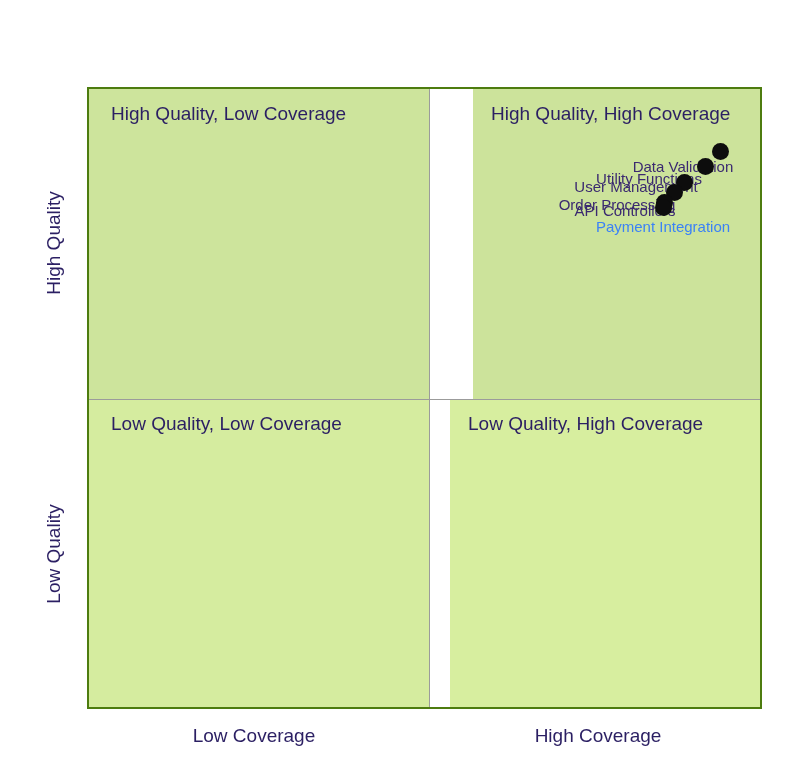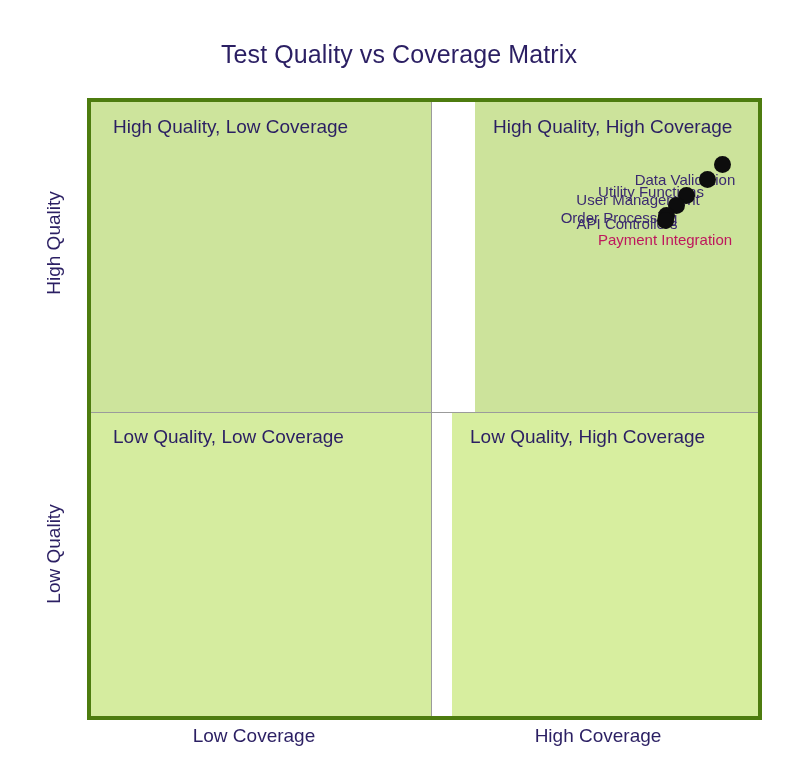--- a/index.html
+++ b/index.html
@@ -33,25 +33,25 @@
     font-size: 25px;
     color: #2b1f63;
     letter-spacing: 0.1px;
     white-space: nowrap;
   }
 
   
   #plot-area {
     position: absolute;
     left: 87px;
-    top: 98px;
+    top: 87px;
     width: 675px;
     height: 622px;
     box-sizing: border-box;
-    border: 4px solid #4d7c0f;
+    border: 2px solid #4d7c0f;
     overflow: hidden;
   }
 
   .quadrant {
     position: absolute;
     box-sizing: border-box;
   }
   .quad-tl { left: 0;     top: 0;     width: 340px; height: 310px; background: #cde49c; }
   .quad-tr { left: 340px; top: 0;     width: 335px; height: 310px; background: #cce39b; margin-left: 44px; }
   .quad-bl { left: 0;     top: 310px; width: 340px; height: 312px; background: #d5ec9f; }
@@ -127,21 +127,20 @@
     transform: rotate(-90deg) translate(-50%, -50%);
   }
   #ytick-high { top: 243px; }
   #ytick-low  { top: 554px; }
 </style>
 </head>
 <body>
 
 <div id="chart-root">
 
-  <div id="chart-title">Test Quality vs Coverage Matrix</div>
 
   <div id="plot-area">
 
     <div class="quadrant quad-tl">
       <div class="quad-label">High Quality, Low Coverage</div>
     </div>
     <div class="quadrant quad-tr">
       <div class="quad-label">High Quality, High Coverage</div>
     </div>
     <div class="quadrant quad-bl">
@@ -153,21 +152,21 @@
 
     <div id="divider-vertical"></div>
     <div id="divider-horizontal"></div>
 
     <div id="points-layer">
         <div class="point-label" style="left: 594px; top: 77px; color: rgb(59, 42, 112);">Data Validation</div>
         <div class="point-label" style="left: 560px; top: 89px; color: rgb(59, 42, 112);">Utility Functions</div>
         <div class="point-label" style="left: 547px; top: 97px; color: rgb(59, 42, 112);">User Management</div>
         <div class="point-label" style="left: 528px; top: 115px; color: rgb(59, 42, 112);">Order Processing</div>
         <div class="point-label" style="left: 536px; top: 121px; color: rgb(59, 42, 112);">API Controllers</div>
-        <div class="point-label" style="left: 574px; top: 137px; color: #be185d;">Payment Integration</div>
+        <div class="point-label" style="left: 574px; top: 137px; color: #3b82f6;">Payment Integration</div>
         <div class="point" style="left: 631px; top: 62px; background: rgb(13, 13, 13);"></div>
         <div class="point" style="left: 616px; top: 77px; background: rgb(13, 13, 13);"></div>
         <div class="point" style="left: 595px; top: 93px; background: rgb(13, 13, 13);"></div>
         <div class="point" style="left: 585px; top: 103px; background: rgb(13, 13, 13);"></div>
         <div class="point" style="left: 575px; top: 113px; background: rgb(13, 13, 13);"></div>
         <div class="point" style="left: 574px; top: 118px; background: rgb(13, 13, 13);"></div>
       </div>
   </div>
 
   <div class="xtick" id="xtick-low">Low Coverage</div>

